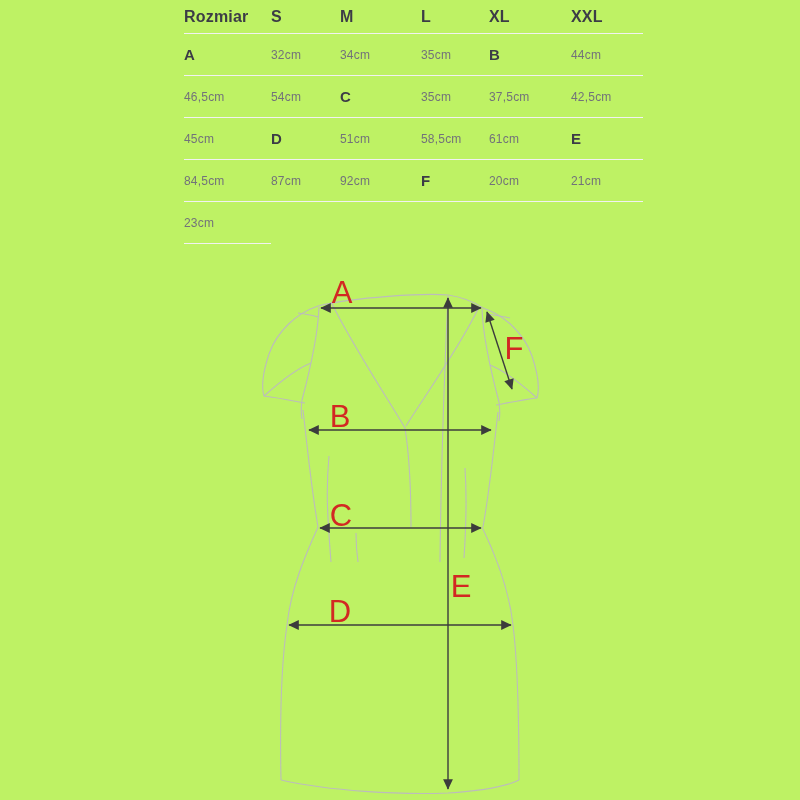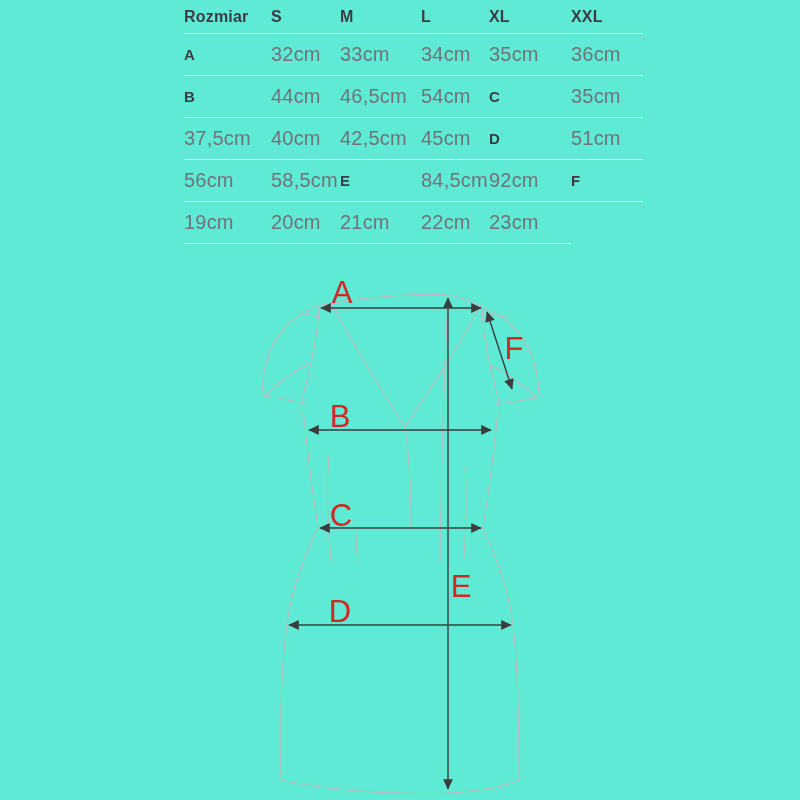--- a/index.html
+++ b/index.html
@@ -1,30 +1,30 @@
 <!DOCTYPE html>
 <html><head>
 <meta charset="utf-8">
 <style>
   html,body{margin:0;padding:0;background:#fff;}
   .page{
-    position:relative;width:800px;height:800px;background:#5eead4;overflow:hidden;
+    position:relative;width:800px;height:800px;background:#bef264;overflow:hidden;
     font-family:"Liberation Sans",sans-serif;
   }
   
   .size-table{
     position:absolute;left:184px;top:0;
     display:grid;
     grid-template-columns:87px 69px 81px 68px 82px 72px;
     grid-template-rows:34px repeat(6,42px);
   }
   .cell{
     display:flex;align-items:center;
     border-bottom:1px solid #f1f1f2;
-    font-size:20px;color:#72727a;letter-spacing:.2px;
+    font-size:12px;color:#72727a;letter-spacing:.2px;
     white-space:nowrap;
   }
   .cell.head{font-weight:bold;color:#3c3c46;font-size:16px;}
   .cell.rowlabel{font-weight:bold;color:#3c3c46;font-size:15px;}
   
   .diagram{position:absolute;left:0;top:0;width:800px;height:800px;}
   .outline{stroke:#bcbcbc;stroke-width:1.1;fill:none;}
   .arrow{stroke:#3c3c3c;stroke-width:1.4;fill:none;}
   .mlabel{
     fill:#d22823;font-family:"Liberation Sans",sans-serif;
@@ -40,51 +40,47 @@
 
     <div class="cell head">Rozmiar</div>
     <div class="cell head">S</div>
     <div class="cell head">M</div>
     <div class="cell head">L</div>
     <div class="cell head">XL</div>
     <div class="cell head">XXL</div>
 
     <div class="cell rowlabel">A</div>
     <div class="cell">32cm</div>
-    <div class="cell">33cm</div>
     <div class="cell">34cm</div>
     <div class="cell">35cm</div>
-    <div class="cell">36cm</div>
 
     <div class="cell rowlabel">B</div>
     <div class="cell">44cm</div>
     <div class="cell">46,5cm</div>
     <div class="cell">54cm</div>
 
     <div class="cell rowlabel">C</div>
     <div class="cell">35cm</div>
     <div class="cell">37,5cm</div>
-    <div class="cell">40cm</div>
     <div class="cell">42,5cm</div>
     <div class="cell">45cm</div>
 
     <div class="cell rowlabel">D</div>
     <div class="cell">51cm</div>
-    <div class="cell">56cm</div>
     <div class="cell">58,5cm</div>
+    <div class="cell">61cm</div>
 
     <div class="cell rowlabel">E</div>
     <div class="cell">84,5cm</div>
+    <div class="cell">87cm</div>
     <div class="cell">92cm</div>
 
     <div class="cell rowlabel">F</div>
-    <div class="cell">19cm</div>
     <div class="cell">20cm</div>
     <div class="cell">21cm</div>
-    <div class="cell">22cm</div>
     <div class="cell">23cm</div>
   </div>
 
   <svg class="diagram" viewBox="0 0 800 800">
     <defs>
       <marker id="ah-s" markerWidth="9" markerHeight="8" refX="7.5" refY="4" orient="auto-start-reverse">
         <path d="M0.5,0.5 L8,4 L0.5,7.5 z" fill="#3c3c3c"></path>
       </marker>
     </defs>
 

